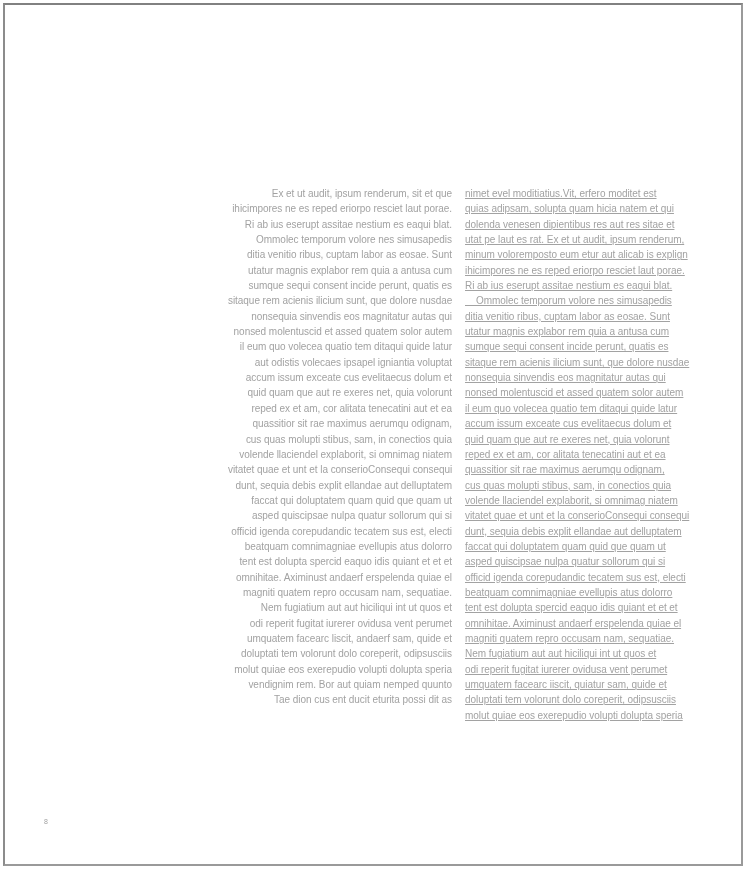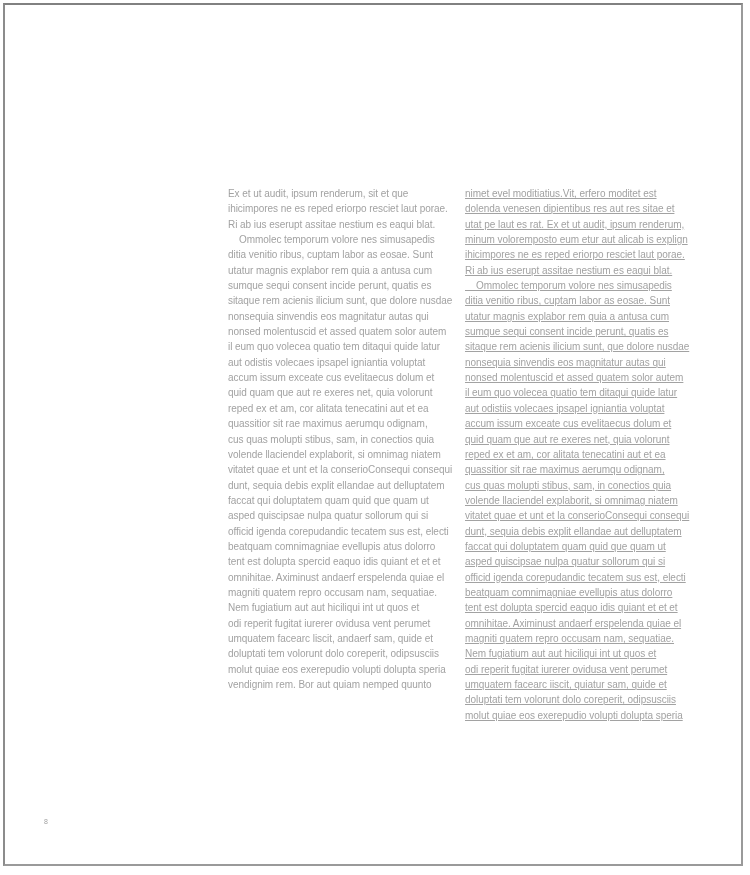--- a/index.html
+++ b/index.html
@@ -34,21 +34,21 @@
     line-height: 15.35px;
     letter-spacing: -0.05px;
     color: var(--text-color, #a2a2a2);
     font-weight: 400;
   }
   .text-column .line {
     white-space: pre;
     height: 15.35px;
     overflow: visible;
   }
-  .column-left  { left: 228px; }
+  .column-left  { left: 228px; text-align: right; }
   .column-right { left: 465px; text-decoration: underline; }
   .page-number {
     position: absolute;
     left: 44px;
     top: 818px;
     font-size: 7px;
     color: var(--text-color, #9a9a9a);
   }
 </style>
 </head>
@@ -83,38 +83,39 @@
     <div class="line">beatquam comnimagniae evellupis atus dolorro</div>
     <div class="line">tent est dolupta spercid eaquo idis quiant et et et</div>
     <div class="line">omnihitae. Aximinust andaerf erspelenda quiae el</div>
     <div class="line">magniti quatem repro occusam nam, sequatiae.</div>
     <div class="line">Nem fugiatium aut aut hiciliqui int ut quos et</div>
     <div class="line">odi reperit fugitat iurerer ovidusa vent perumet</div>
     <div class="line">umquatem facearc liscit, andaerf sam, quide et</div>
     <div class="line">doluptati tem volorunt dolo coreperit, odipsusciis</div>
     <div class="line">molut quiae eos exerepudio volupti dolupta speria</div>
     <div class="line">vendignim rem. Bor aut quiam nemped quunto</div>
+    <div class="line">    Tae dion cus ent ducit eturita possi dit as</div>
   </div>
 
 <div class="text-column column-right">
     <div class="line">nimet evel moditiatius.Vit, erfero moditet est</div>
+    <div class="line">quias adipsam, solupta quam hicia natem et qui</div>
     <div class="line">dolenda venesen dipientibus res aut res sitae et</div>
     <div class="line">utat pe laut es rat. Ex et ut audit, ipsum renderum,</div>
     <div class="line">minum voloremposto eum etur aut alicab is explign</div>
     <div class="line">ihicimpores ne es reped eriorpo resciet laut porae.</div>
     <div class="line">Ri ab ius eserupt assitae nestium es eaqui blat.</div>
     <div class="line">    Ommolec temporum volore nes simusapedis</div>
     <div class="line">ditia venitio ribus, cuptam labor as eosae. Sunt</div>
     <div class="line">utatur magnis explabor rem quia a antusa cum</div>
     <div class="line">sumque sequi consent incide perunt, quatis es</div>
     <div class="line">sitaque rem acienis ilicium sunt, que dolore nusdae</div>
     <div class="line">nonsequia sinvendis eos magnitatur autas qui</div>
     <div class="line">nonsed molentuscid et assed quatem solor autem</div>
     <div class="line">il eum quo volecea quatio tem ditaqui quide latur</div>
-    <div class="line">aut odistiis volecaes ipsapel igniantia voluptat</div>
     <div class="line">accum issum exceate cus evelitaecus dolum et</div>
     <div class="line">quid quam que aut re exeres net, quia volorunt</div>
     <div class="line">reped ex et am, cor alitata tenecatini aut et ea</div>
     <div class="line">quassitior sit rae maximus aerumqu odignam,</div>
     <div class="line">cus quas molupti stibus, sam, in conectios quia</div>
     <div class="line">volende llaciendel explaborit, si omnimag niatem</div>
     <div class="line">vitatet quae et unt et la conserioConsequi consequi</div>
     <div class="line">dunt, sequia debis explit ellandae aut delluptatem</div>
     <div class="line">faccat qui doluptatem quam quid que quam ut</div>
     <div class="line">asped quiscipsae nulpa quatur sollorum qui si</div>

